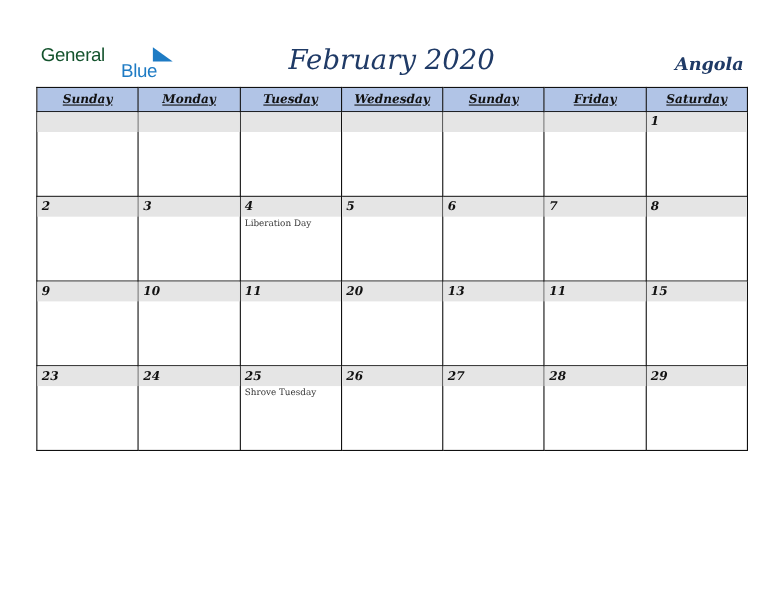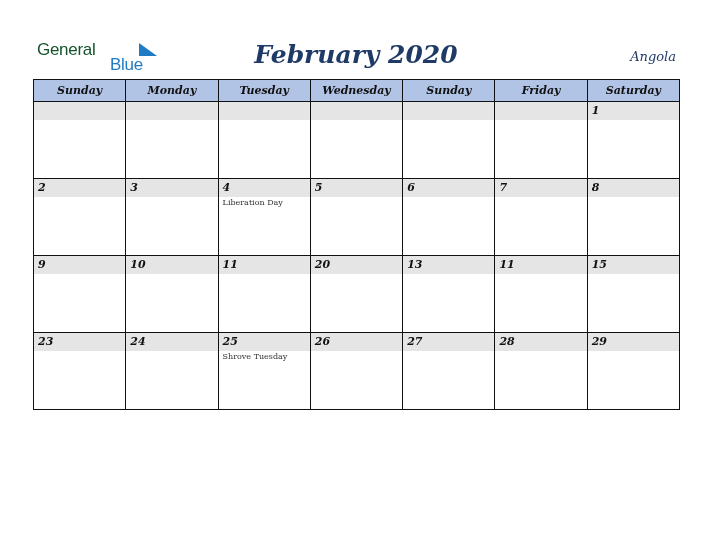--- a/index.html
+++ b/index.html
@@ -1,24 +1,24 @@
 <!DOCTYPE html>
 <html><head>
 <meta charset="utf-8">
 <style>
   html, body { margin:0; padding:0; background:#ffffff; }
   body { width:712px; height:550px; position:relative; overflow:hidden; font-family:"DejaVu Sans", sans-serif; }
   .logo { position:absolute; left:37px; top:40px; width:90px; height:34px; }
   .logo .g { position:absolute; left:0; top:0; font-family:"Liberation Sans", sans-serif; font-size:17px; color:#14532d; letter-spacing:-0.3px; }
   .logo .b { position:absolute; left:49px; top:15px; font-family:"Liberation Sans", sans-serif; font-size:17px; color:#1e7bc4; letter-spacing:-0.3px;margin-left:24px; }
   .logo .tri { position:absolute; left:102px; top:3px; width:0; height:0; border-left:0 solid transparent; border-bottom:13px solid #1e7bc4; border-right:18px solid transparent; }
-  .title { position:absolute; left:240px; top:40px; width:232px; text-align:center; font-family:"DejaVu Serif", serif; font-style:italic; font-weight:bold; font-size:25px; color:#1f3a66; }
-  .country { position:absolute; right:36px; top:49px; font-family:"DejaVu Serif", serif; font-style:italic; font-weight:normal; font-size:13px; color:#1f3a66; }
+  .title { position:absolute; left:240px; top:40px; width:232px; text-align:center; font-family:"DejaVu Serif", serif; font-style:italic; font-weight:normal; font-size:25px; color:#1f3a66; }
+  .country { position:absolute; right:36px; top:49px; font-family:"DejaVu Serif", serif; font-style:italic; font-weight:bold; font-size:16px; color:#1f3a66; }
   table.cal { position:absolute; left:33px; top:79px; width:647px; border-collapse:collapse; table-layout:fixed; }
-  table.cal th { background:#b1c4e6; height:21px; border:1.5px solid #111; font-family:"DejaVu Serif", serif; font-style:italic; font-weight:bold; font-size:11px; color:#111; padding:0; text-align:center; }
+  table.cal th { background:#b1c4e6; height:21px; border:1.5px solid #111; font-family:"DejaVu Serif", serif; font-style:italic; font-weight:bold; font-size:11px; color:#111; padding:0; text-align:center;text-decoration:underline; }
   table.cal td { height:76px; border:1.5px solid #111; padding:0; vertical-align:top; position:relative; }
   .dhead { background:#e5e5e5; height:18px; padding-left:4px; font-family:"DejaVu Serif", serif; font-style:italic; font-weight:bold; font-size:11px; color:#111; line-height:18px; }
   .event { font-family:"DejaVu Serif", serif; font-size:8px; color:#333; padding-left:4px; padding-top:1px; }
 </style>
 </head>
 <body>
 
 <div class="logo">
   <span class="g">General</span>
   <span class="b">Blue</span>

